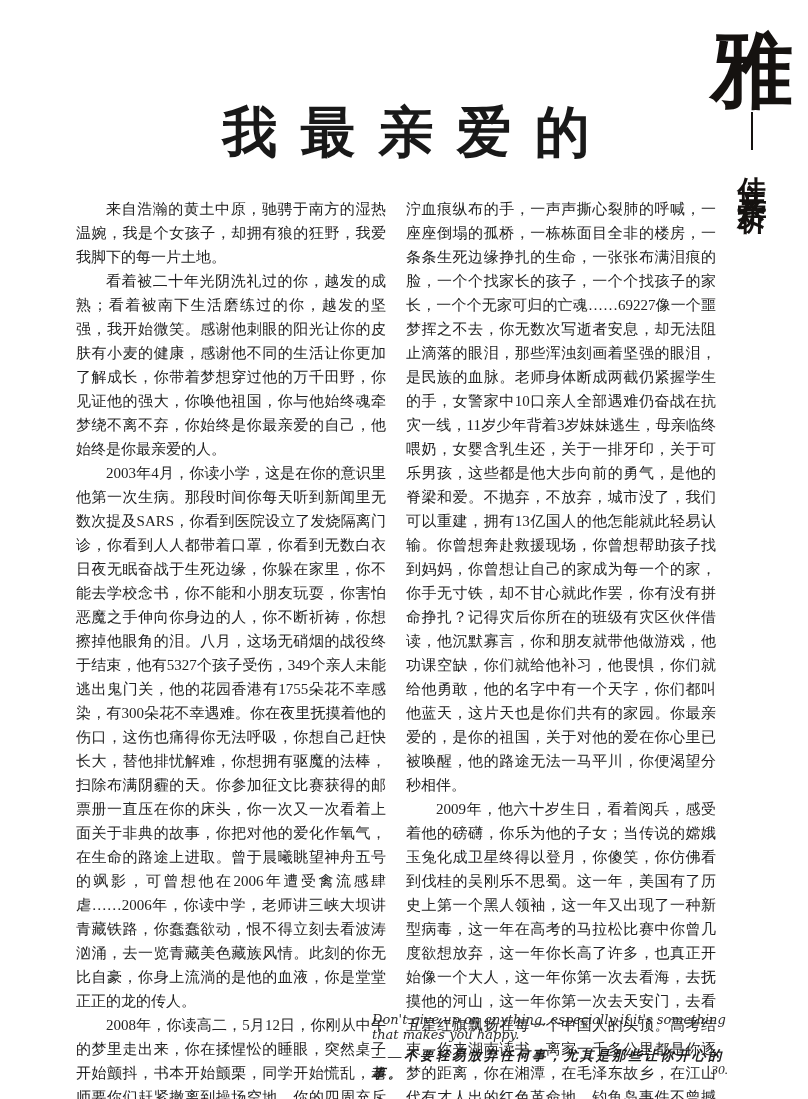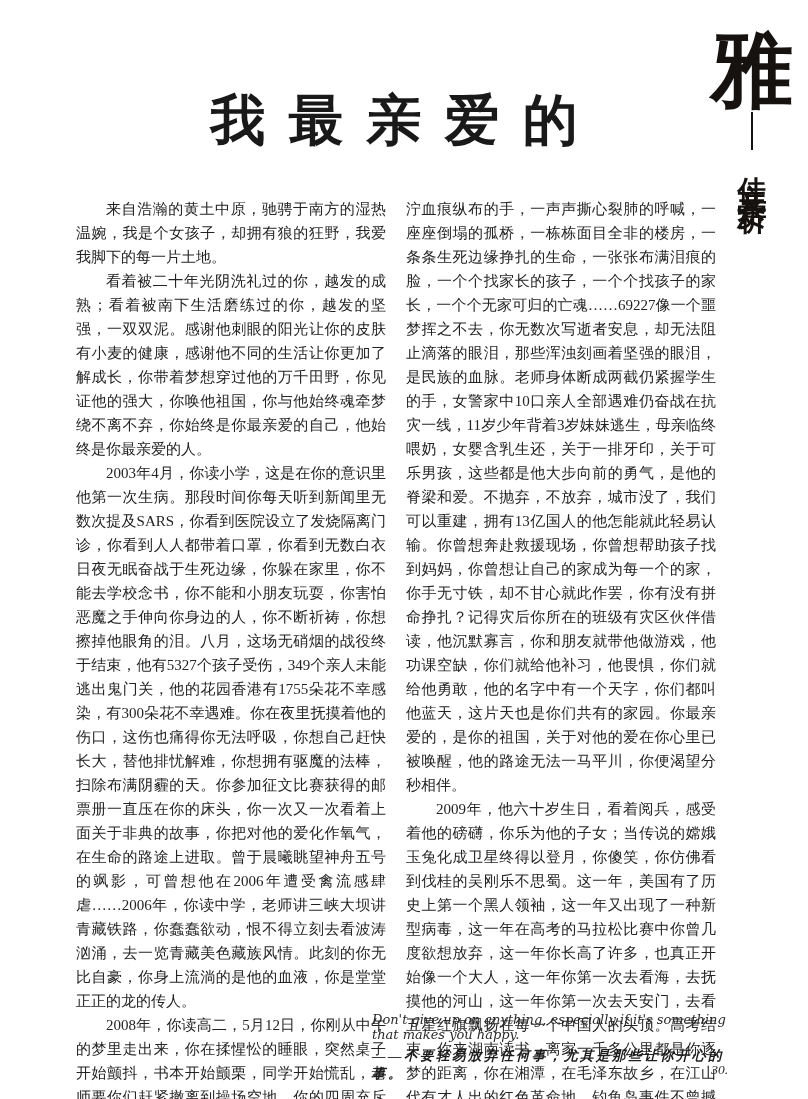--- a/index.html
+++ b/index.html
@@ -9,21 +9,21 @@
   
   .masthead{position:absolute;top:26px;right:10px;width:92px;display:flex;
             flex-direction:column;align-items:center;color:#151210;}
   .masthead-char{font-size:82px;line-height:1.05;font-weight:bold;
                  font-family:"DejaVu Serif","Liberation Serif",serif;}
   .masthead-divider{width:2px;height:38px;background:#151210;margin:0 0 4px 0;}
   .masthead-label{writing-mode:vertical-rl;text-orientation:upright;font-size:29px;
                   font-weight:bold;letter-spacing:7px;line-height:1;}
 
   
-  .title{position:absolute;top:84px;left:70px;width:648px;margin:0;text-align:center;
+  .title{position:absolute;top:84px;left:70px;width:648px;margin:12px;text-align:center;
          font-size:55px;font-weight:bold;letter-spacing:0.42em;text-indent:0.42em;
          color:#191919;font-family:Liberation Serif, serif;}
 
   
   .content{position:absolute;top:170px;left:76px;width:640px;display:flex;gap:20px;}
   .col{width:310px;font-size:15px;line-height:24px;text-align:justify;
        color:#232323;margin-top:27px;}
   .col p{margin:0;text-indent:2em;}
   .col p.continued{text-indent:0;}
 
@@ -45,21 +45,21 @@
     <div class="masthead-char">雅</div>
     <div class="masthead-divider"></div>
     <div class="masthead-label">佳文共赏析</div>
   </div>
 
   <h1 class="title">我最亲爱的</h1>
 
   <div class="content">
     <div class="col">
       <p>来自浩瀚的黄土中原，驰骋于南方的湿热温婉，我是个女孩子，却拥有狼的狂野，我爱我脚下的每一片土地。</p>
-      <p>看着被二十年光阴洗礼过的你，越发的成熟；看着被南下生活磨练过的你，越发的坚强，一双双泥。感谢他刺眼的阳光让你的皮肤有小麦的健康，感谢他不同的生活让你更加了解成长，你带着梦想穿过他的万千田野，你见证他的强大，你唤他祖国，你与他始终魂牵梦绕不离不弃，你始终是你最亲爱的自己，他始终是你最亲爱的人。</p>
+      <p>看着被二十年光阴洗礼过的你，越发的成熟；看着被南下生活磨练过的你，越发的坚强，我开始微笑。感谢他刺眼的阳光让你的皮肤有小麦的健康，感谢他不同的生活让你更加了解成长，你带着梦想穿过他的万千田野，你见证他的强大，你唤他祖国，你与他始终魂牵梦绕不离不弃，你始终是你最亲爱的自己，他始终是你最亲爱的人。</p>
       <p>2003年4月，你读小学，这是在你的意识里他第一次生病。那段时间你每天听到新闻里无数次提及SARS，你看到医院设立了发烧隔离门诊，你看到人人都带着口罩，你看到无数白衣日夜无眠奋战于生死边缘，你躲在家里，你不能去学校念书，你不能和小朋友玩耍，你害怕恶魔之手伸向你身边的人，你不断祈祷，你想擦掉他眼角的泪。八月，这场无硝烟的战役终于结束，他有5327个孩子受伤，349个亲人未能逃出鬼门关，他的花园香港有1755朵花不幸感染，有300朵花不幸遇难。你在夜里抚摸着他的伤口，这伤也痛得你无法呼吸，你想自己赶快长大，替他排忧解难，你想拥有驱魔的法棒，扫除布满阴霾的天。你参加征文比赛获得的邮票册一直压在你的床头，你一次又一次看着上面关于非典的故事，你把对他的爱化作氧气，在生命的路途上进取。曾于晨曦眺望神舟五号的飒影，可曾想他在2006年遭受禽流感肆虐……2006年，你读中学，老师讲三峡大坝讲青藏铁路，你蠢蠢欲动，恨不得立刻去看波涛汹涌，去一览青藏美色藏族风情。此刻的你无比自豪，你身上流淌的是他的血液，你是堂堂正正的龙的传人。</p>
       <p>2008年，你读高二，5月12日，你刚从中午的梦里走出来，你在揉惺忪的睡眼，突然桌子开始颤抖，书本开始颤栗，同学开始慌乱，老师要你们赶紧撤离到操场空地，你的四周充斥着无数惊恐。你放学回家就开电视，一双双泥</p>
     </div>
     <div class="col">
       <p class="continued">泞血痕纵布的手，一声声撕心裂肺的呼喊，一座座倒塌的孤桥，一栋栋面目全非的楼房，一条条生死边缘挣扎的生命，一张张布满泪痕的脸，一个个找家长的孩子，一个个找孩子的家长，一个个无家可归的亡魂……69227像一个噩梦挥之不去，你无数次写逝者安息，却无法阻止滴落的眼泪，那些浑浊刻画着坚强的眼泪，是民族的血脉。老师身体断成两截仍紧握学生的手，女警家中10口亲人全部遇难仍奋战在抗灾一线，11岁少年背着3岁妹妹逃生，母亲临终喂奶，女婴含乳生还，关于一排牙印，关于可乐男孩，这些都是他大步向前的勇气，是他的脊梁和爱。不抛弃，不放弃，城市没了，我们可以重建，拥有13亿国人的他怎能就此轻易认输。你曾想奔赴救援现场，你曾想帮助孩子找到妈妈，你曾想让自己的家成为每一个的家，你手无寸铁，却不甘心就此作罢，你有没有拼命挣扎？记得灾后你所在的班级有灾区伙伴借读，他沉默寡言，你和朋友就带他做游戏，他功课空缺，你们就给他补习，他畏惧，你们就给他勇敢，他的名字中有一个天字，你们都叫他蓝天，这片天也是你们共有的家园。你最亲爱的，是你的祖国，关于对他的爱在你心里已被唤醒，他的路途无法一马平川，你便渴望分秒相伴。</p>
       <p>2009年，他六十岁生日，看着阅兵，感受着他的磅礴，你乐为他的子女；当传说的嫦娥玉兔化成卫星终得以登月，你傻笑，你仿佛看到伐桂的吴刚乐不思蜀。这一年，美国有了历史上第一个黑人领袖，这一年又出现了一种新型病毒，这一年在高考的马拉松比赛中你曾几度欲想放弃，这一年你长高了许多，也真正开始像一个大人，这一年你第一次去看海，去抚摸他的河山，这一年你第一次去天安门，去看五星红旗飘扬在每一个中国人的头顶。高考结束，你来湖南读书，离家一千多公里都是你逐梦的距离，你在湘潭，在毛泽东故乡，在江山代有才人出的红色革命地，钓鱼岛事件不曾撼动他的毛发，你在这里，在他的怀抱里，学会了锲而不舍，敢为人先。</p>
       <p>现在，你读大三，还有一年就将踏入他的竞技场在社会中接受考验。此刻，你已经长大。你可以在祖国领土受到侵犯的时候，通过</p>
     </div>
   </div>
 

